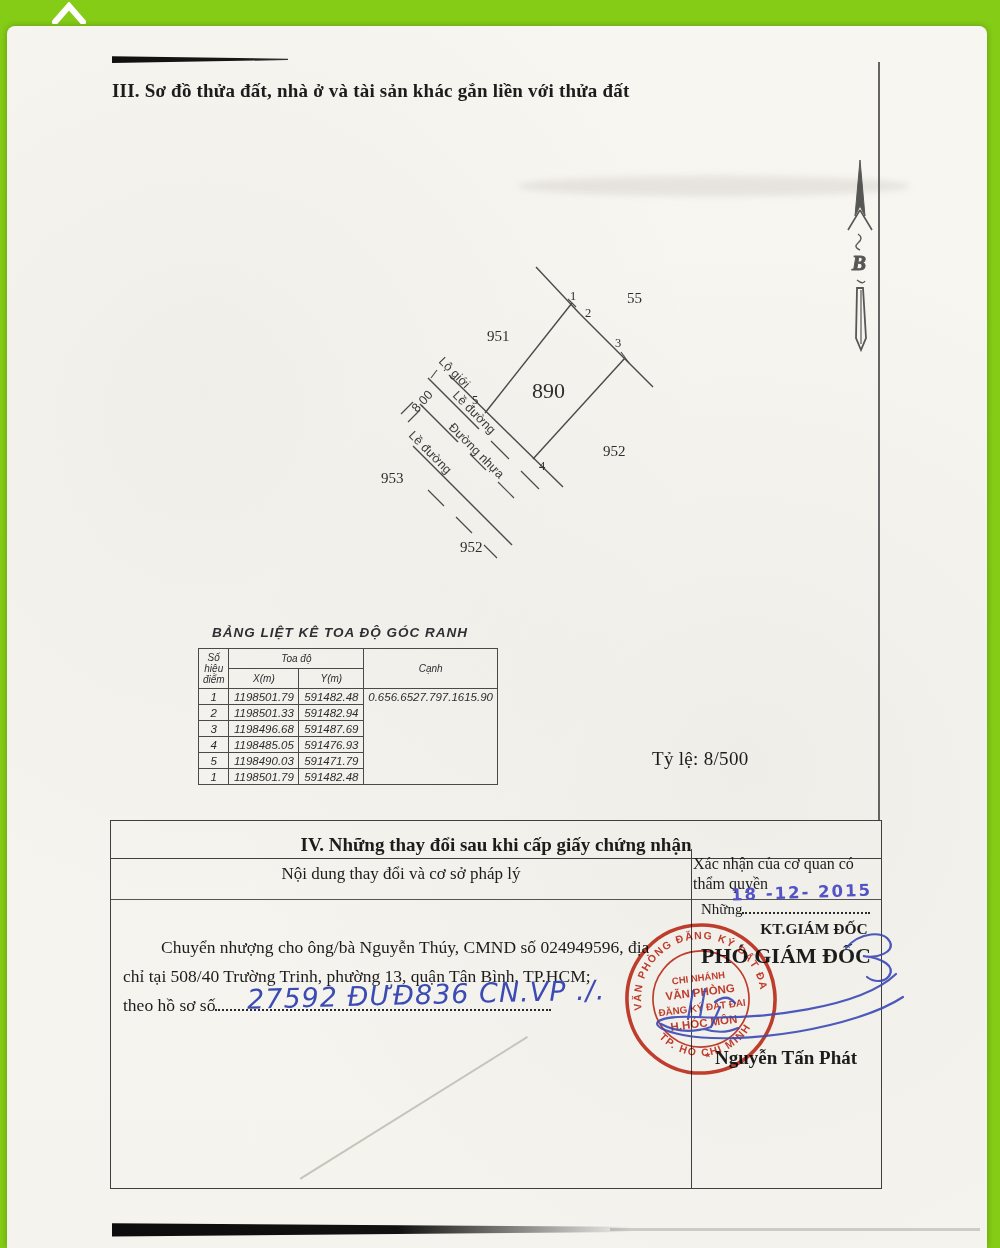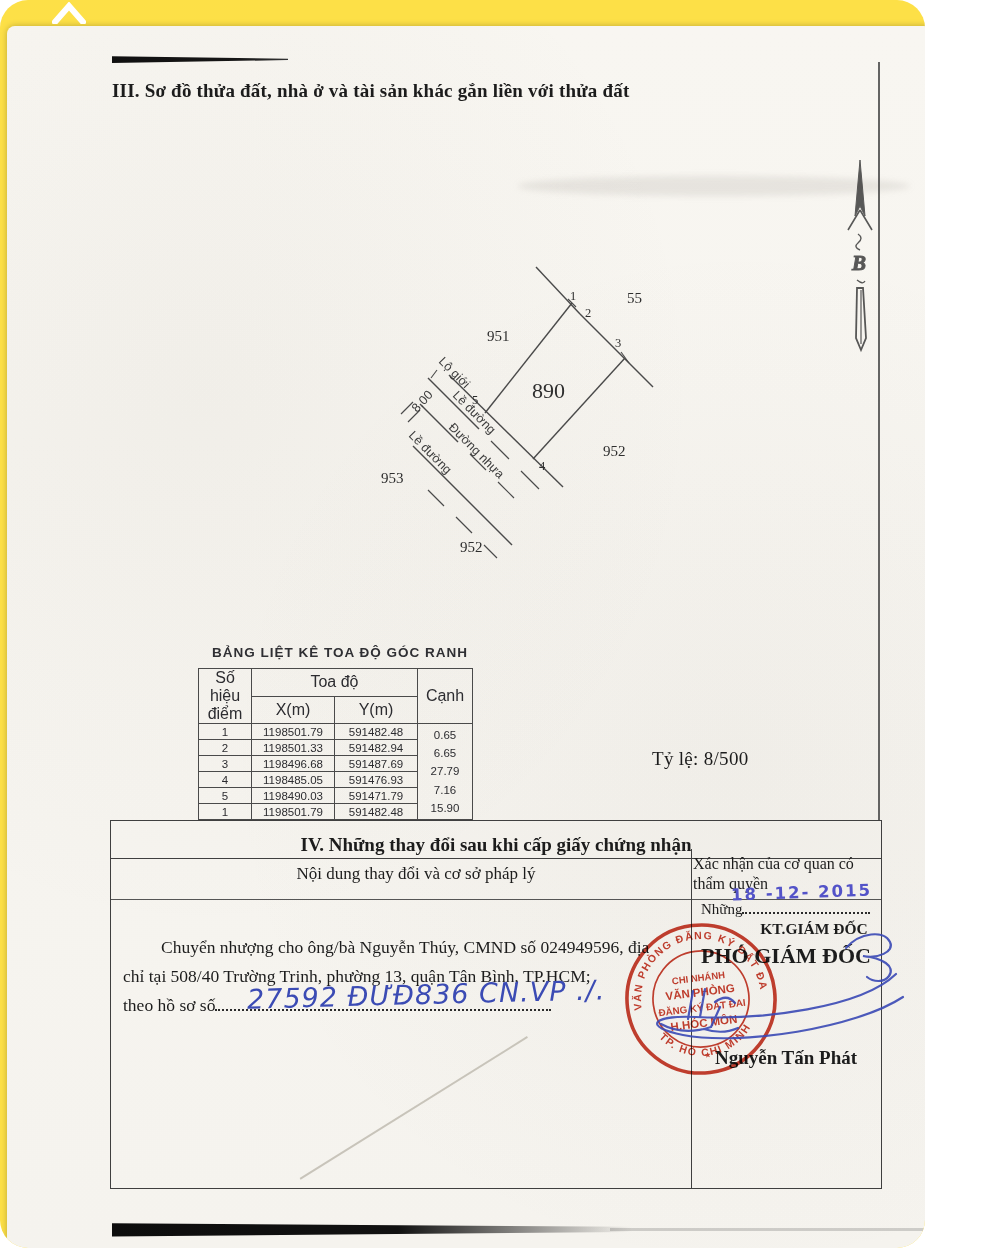--- a/index.html
+++ b/index.html
@@ -1,17 +1,17 @@
 <!DOCTYPE html>
 <html><head>
 <meta charset="utf-8">
 <style>
   html,body{margin:0;padding:0;}
-  .stage{position:relative;width:925px;height:1248px;background:#fde047;overflow:hidden;
-         font-family:"Liberation Serif","DejaVu Serif",serif;color:#1c1c1c;border-radius:28px;}
+  .stage{position:relative;width:1000px;height:1248px;background:#84cc16;overflow:hidden;
+         font-family:"Liberation Serif","DejaVu Serif",serif;color:#1c1c1c;}
   .page{position:absolute;left:7px;top:26px;width:980px;height:1222px;
         background:
           radial-gradient(ellipse at 20% 30%, rgba(120,110,90,.05), transparent 45%),
           radial-gradient(ellipse at 75% 60%, rgba(120,110,95,.05), transparent 50%),
           linear-gradient(#f8f6f1,#f5f3ee);
         border-radius:8px 8px 0 0;box-shadow:0 0 6px rgba(0,0,0,.25);}
   
   .chevron{position:absolute;left:52px;top:2px;width:34px;height:22px;}
   .taper-line{position:absolute;left:112px;top:56px;width:176px;height:7px;
         background:linear-gradient(to right,#101010 0%,#161616 70%,#333 100%);
@@ -30,40 +30,40 @@
 
   
   .north{position:absolute;left:838px;top:158px;}
 
   
   .diagram{position:absolute;left:380px;top:230px;}
   .diagram text{font-family:"Liberation Serif","DejaVu Serif",serif;fill:#2e2e2e;}
   .diagram .road-label{font-family:"Liberation Sans","DejaVu Sans",sans-serif;font-size:12.5px;fill:#3b3b3b;}
 
   
-  .ct-block{position:absolute;left:198px;top:645px;width:300px;}
+  .ct-block{position:absolute;left:198px;top:625px;width:300px;font-style:italic;}
   .ct-title{font-family:"Liberation Sans","DejaVu Sans",sans-serif;font-size:13.5px;font-weight:bold;
         letter-spacing:1px;color:#2f2f33;margin:0 0 8px 14px;white-space:nowrap;}
   table.ct{border-collapse:collapse;font-family:"Liberation Sans","DejaVu Sans",sans-serif;
         font-size:11.5px;color:#2c2c30;}
   table.ct td{border:1.2px solid #4a4a4a;text-align:center;padding:0 3px;}
-  table.ct .hrow td{height:19px;font-size:16px;}
+  table.ct .hrow td{height:19px;font-size:10px;}
   table.ct .drow td{height:15px;padding:0 4px;}
   td.c-point{width:46px;} td.c-x{width:76px;} td.c-y{width:76px;} td.c-edge{width:48px;}
-  .edge-stack{display:flex;flex-direction:column;justify-content:space-around;height:92px;font-size:11.5px;}
+  .edge-stack{display:flex;flex-direction:row;justify-content:space-around;height:92px;font-size:11.5px;}
 
   .scale-label{position:absolute;left:652px;top:748px;font-size:19px;letter-spacing:.3px;}
 
   
   .s4{position:absolute;left:110px;top:820px;width:770px;height:367px;border:1.6px solid #3f3f3f;}
   .s4-title{height:26px;line-height:26px;border-bottom:1.4px solid #3f3f3f;text-align:center;
         font-size:19px;font-weight:bold;margin-top:11px;}
   .s4-head{position:absolute;left:0;top:27.5px;width:100%;height:50px;border-bottom:1.2px solid #555;}
   .s4-divider{position:absolute;left:580px;top:27.5px;bottom:0;width:1.4px;background:#3f3f3f;}
-  .s4-head-left{position:absolute;left:15px;top:0;width:580px;height:100%;display:flex;align-items:center;
+  .s4-head-left{position:absolute;left:0;top:0;width:580px;height:100%;display:flex;align-items:center;
         justify-content:center;font-size:17px;}
   .s4-head-right{position:absolute;left:582px;top:0;width:186px;height:100%;display:flex;align-items:center;
         justify-content:center;font-size:16px;line-height:20px;}
   .para{position:absolute;left:12px;top:112px;width:562px;font-size:17.5px;line-height:29px;}
   .para .indent{display:inline-block;width:38px;}
   .dots{display:inline-block;width:336px;border-bottom:2.2px dotted #2b2b2b;height:14px;}
   .handwriting{position:absolute;left:136px;top:158px;font-family:"DejaVu Sans",sans-serif;
         font-style:italic;font-size:27px;letter-spacing:1px;color:#3b4bb4;transform:rotate(-1.5deg);
         white-space:nowrap;}
   .ngay-row{position:absolute;left:590px;top:80px;width:176px;font-size:15px;}

